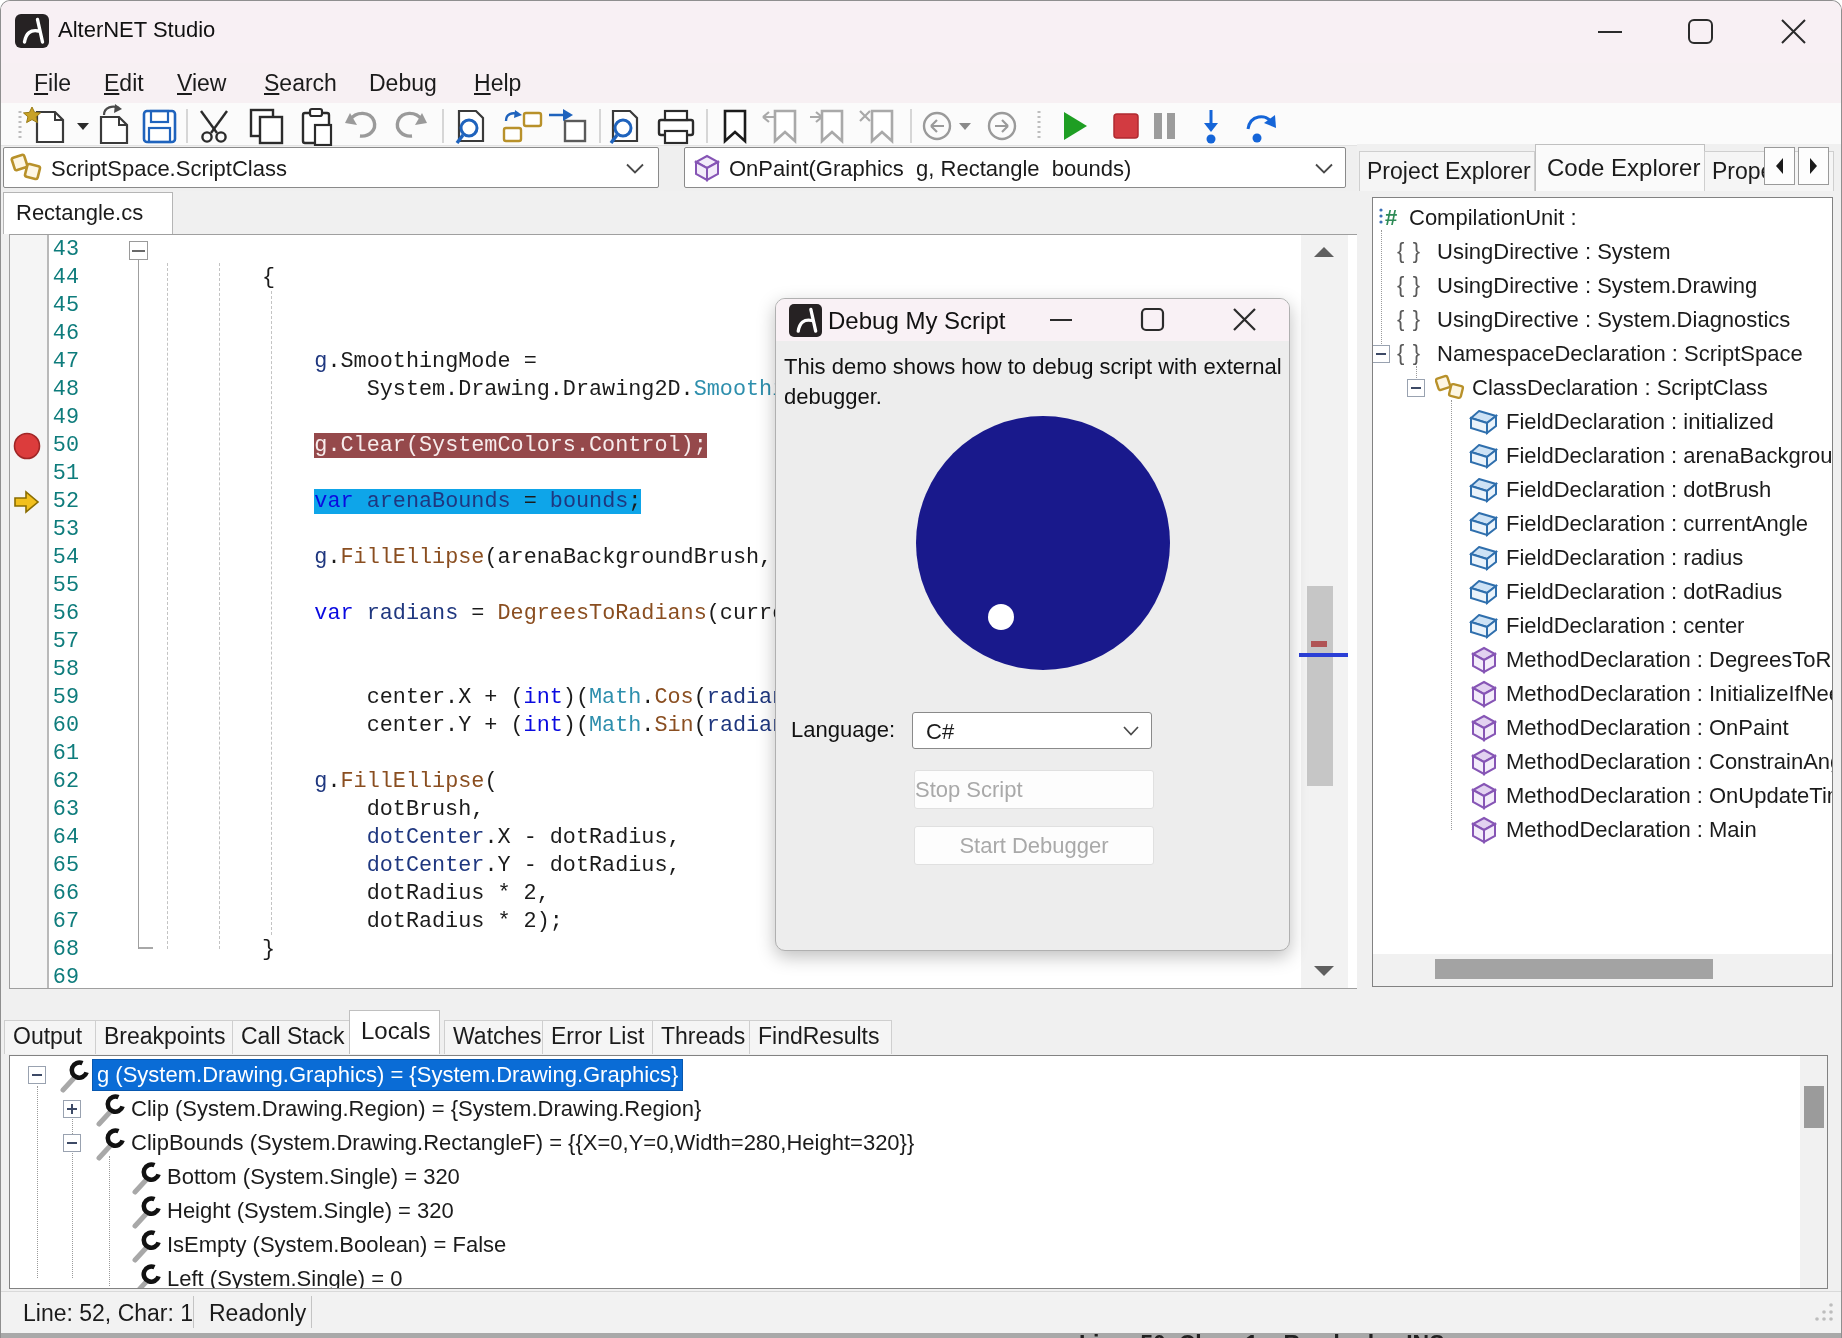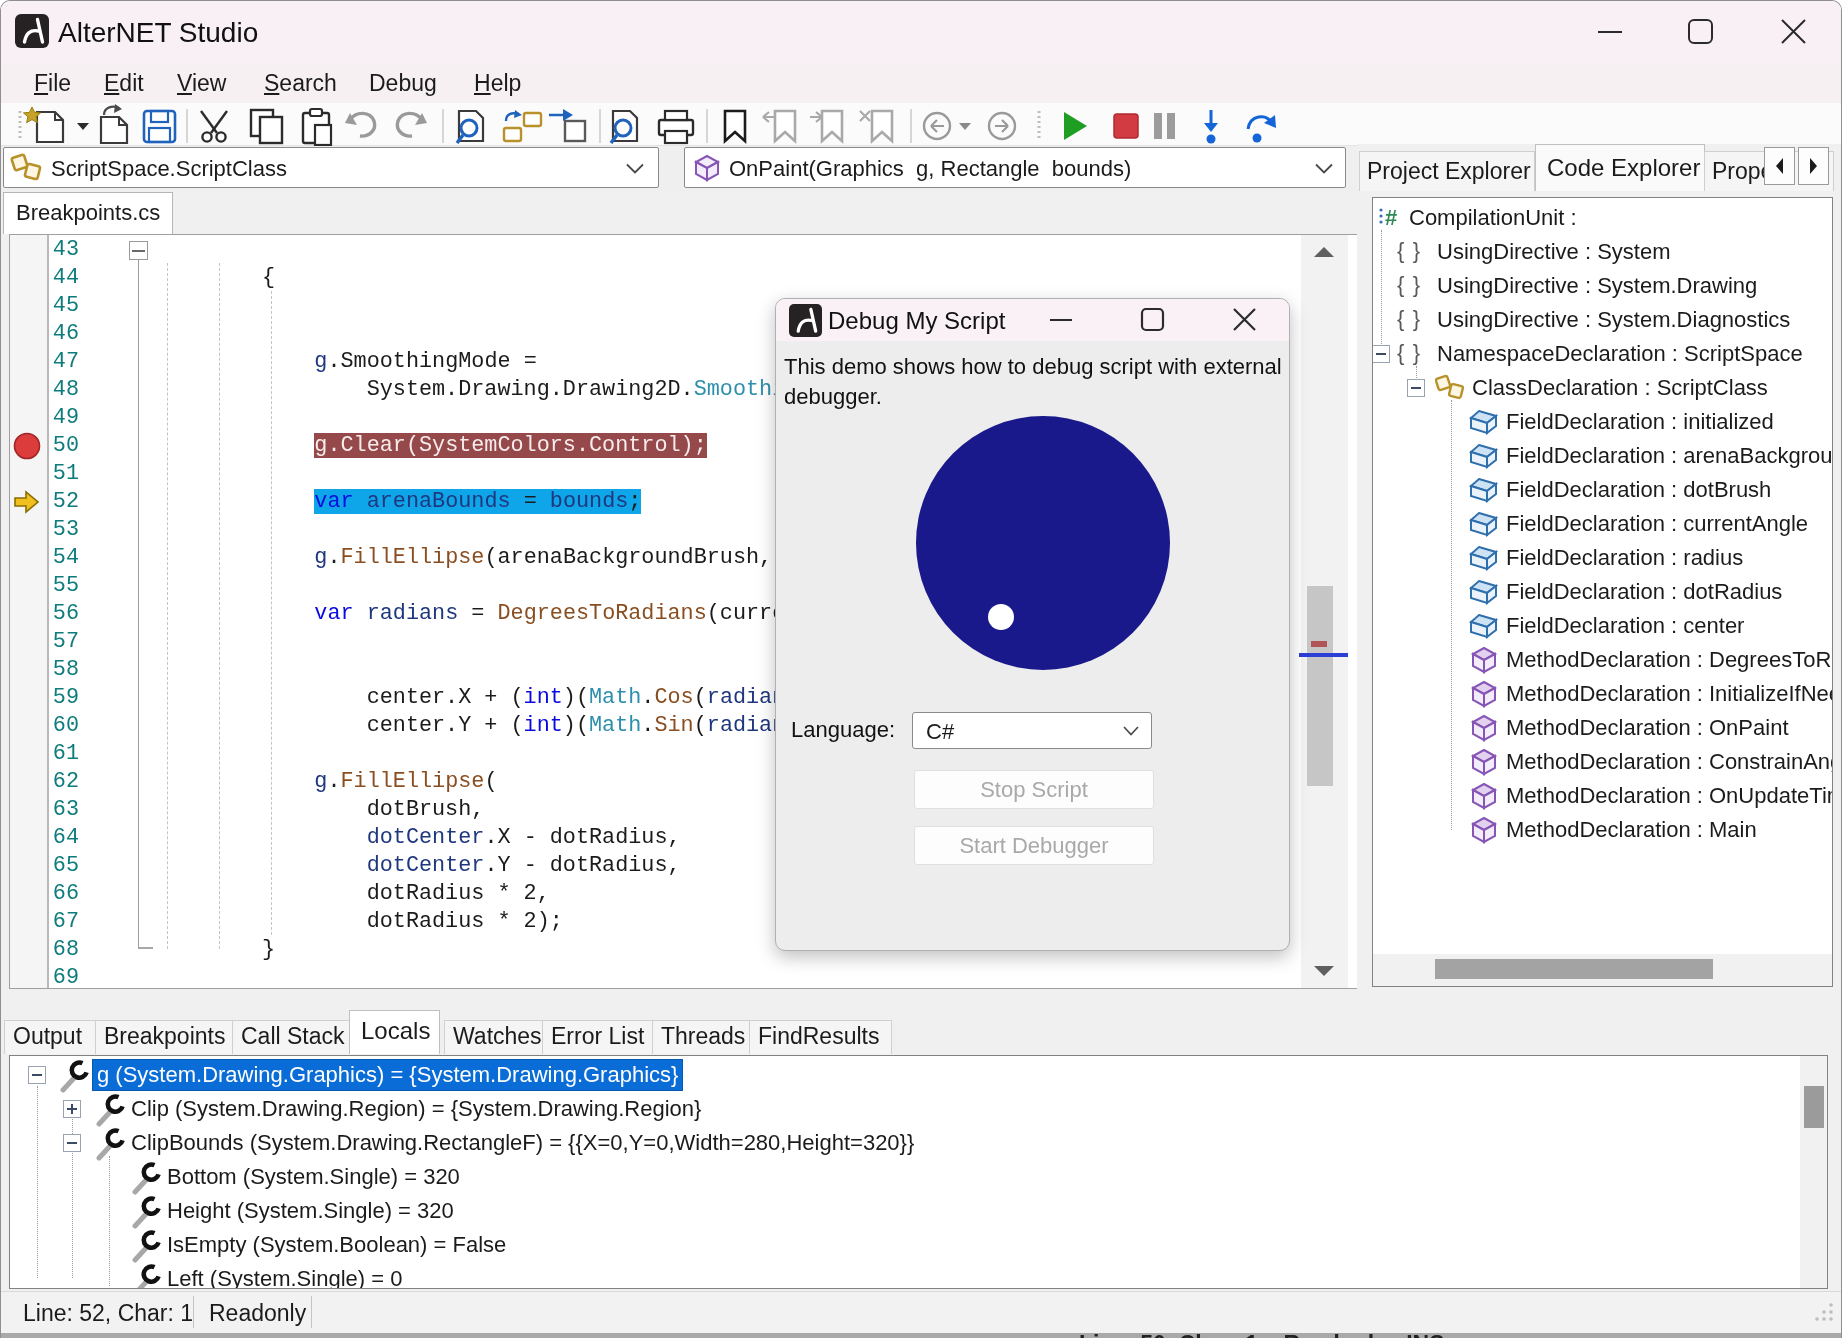--- a/index.html
+++ b/index.html
@@ -11,21 +11,21 @@
 svg{display:block}
 </style></head><body>
 <div class="a" style="left:0;top:0;width:1842px;height:1338px;border:1px solid #8f8f8f;border-bottom:none;border-radius:10px 10px 0 0;background:#f0f0f0;overflow:hidden">
 <div class="a" style="left:0;top:0;width:1842px;height:62px;background:#f8f0f4"></div>
 <div class="a" style="left:14px;top:13px;width:34px;height:34px;background:#262223;border-radius:6px">
 <svg width="34" height="34" viewBox="0 0 34 34">
         <path d="M22.5 5.5 L27.5 28" stroke="#fff" stroke-width="3.4" stroke-linecap="round" fill="none"></path>
         <path d="M9.5 28 C11 19,15.5 15.5,23.5 17" stroke="#fff" stroke-width="3.4" stroke-linecap="round" fill="none"></path>
       </svg>
 </div>
-<div class="a" style="left:57px;top:16px;font-size:28px;color:#111">AlterNET Studio</div>
+<div class="a" style="left:57px;top:16px;font-size:22px;color:#111">AlterNET Studio</div>
 <svg class="a" style="left:1592px;top:15px" width="230" height="34" viewBox="0 0 230 34">
 <line x1="5" y1="16" x2="29" y2="16" stroke="#2b2b2b" stroke-width="2"></line>
 <rect x="96" y="4" width="23" height="23" rx="5" fill="none" stroke="#2b2b2b" stroke-width="2"></rect>
 <path d="M189 4 L212 27 M212 4 L189 27" stroke="#2b2b2b" stroke-width="2"></path>
 </svg>
 <div class="a" style="left:0;top:62px;width:1842px;height:40px;background:#f7f0f3"></div>
 <div class="a s23" style="left:33px;top:69px"><u>F</u>ile</div>
 <div class="a s23" style="left:103px;top:69px"><u>E</u>dit</div>
 <div class="a s23" style="left:176px;top:69px"><u>V</u>iew</div>
 <div class="a s23" style="left:263px;top:69px"><u>S</u>earch</div>
@@ -126,21 +126,21 @@
           <rect x="16" y="12" width="13" height="13" rx="2" transform="rotate(14 22.5 18.5)"></rect>
         </g>
 </svg>
 <div class="a s22" style="left:47px;top:8px">ScriptSpace.ScriptClass</div>
 <svg class="a" style="left:620px;top:13px" width="22" height="16" viewBox="0 0 22 16">
         <path d="M3 3.5 L11 11.5 L19 3.5" stroke="#4a4a4a" stroke-width="1.8" fill="none"></path>
       </svg>
 </div>
 <div class="a" style="left:0;top:190px;width:1356px;height:43px;background:#f0f0f0"></div>
 <div class="a" style="left:2px;top:191px;width:170px;height:42px;background:#fff;border:1px solid #b5b5b5;border-bottom:none"></div>
-<div class="a s22" style="left:15px;top:199px">Breakpoints.cs</div>
+<div class="a s22" style="left:15px;top:199px">Rectangle.cs</div>
 <div class="a" style="left:8px;top:233px;width:1536px;height:755px;background:#fff;border:1px solid #9f9f9f;overflow:hidden">
 <div class="a" style="left:0;top:0;width:37px;height:753px;background:#f5f5f5"></div>
 <div class="a" style="left:37px;top:0;width:2px;height:753px;background:#b9b9b9"></div>
 <div class="a ln" style="left:35px;top:1px">43</div>
 <div class="a ln" style="left:35px;top:29px">44</div>
 <div class="a ln" style="left:35px;top:57px">45</div>
 <div class="a ln" style="left:35px;top:85px">46</div>
 <div class="a ln" style="left:35px;top:113px">47</div>
 <div class="a ln" style="left:35px;top:141px">48</div>
 <div class="a ln" style="left:35px;top:169px">49</div>
@@ -460,15 +460,15 @@
         <circle cx="129" cy="129" r="127" fill="#19198c"></circle>
         <circle cx="87" cy="203" r="13" fill="#fff"></circle>
       </svg>
 <div class="a s22" style="left:15px;top:418px;color:#111">Language:</div>
 <div class="a" style="left:136px;top:413px;width:240px;height:37px;background:#fff;border:1px solid #8a8a8a;border-radius:3px">
         <div class="a s22" style="left:13px;top:6px">C#</div>
         <svg class="a" style="left:208px;top:11px" width="20" height="15" viewBox="0 0 20 15">
           <path d="M3 3 L10 10.5 L17 3" stroke="#4a4a4a" stroke-width="1.7" fill="none"></path>
         </svg>
       </div>
-<div class="a" style="left:138px;top:471px;width:240px;height:39px;background:#fdfdfd;border:1px solid #e0e0e0;border-radius:3px;text-align:center;line-height:37px;font-size:22px;color:#a9a9a9">Stop Script</div>
+<div class="a" style="left:138px;top:471px;width:240px;height:39px;background:#fdfdfd;border:1px solid #e0e0e0;border-radius:3px;line-height:37px;font-size:22px;color:#a9a9a9">Stop Script</div>
 <div class="a" style="left:138px;top:527px;width:240px;height:39px;background:#fdfdfd;border:1px solid #e0e0e0;border-radius:3px;text-align:center;line-height:37px;font-size:22px;color:#a9a9a9">Start Debugger</div>
 </div>
 </div>
 </body></html>

